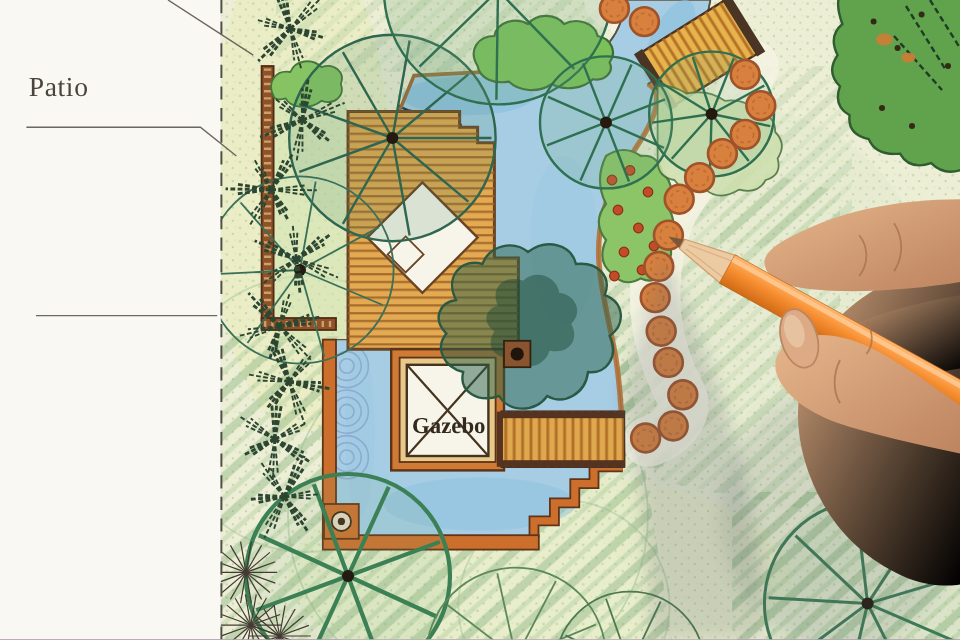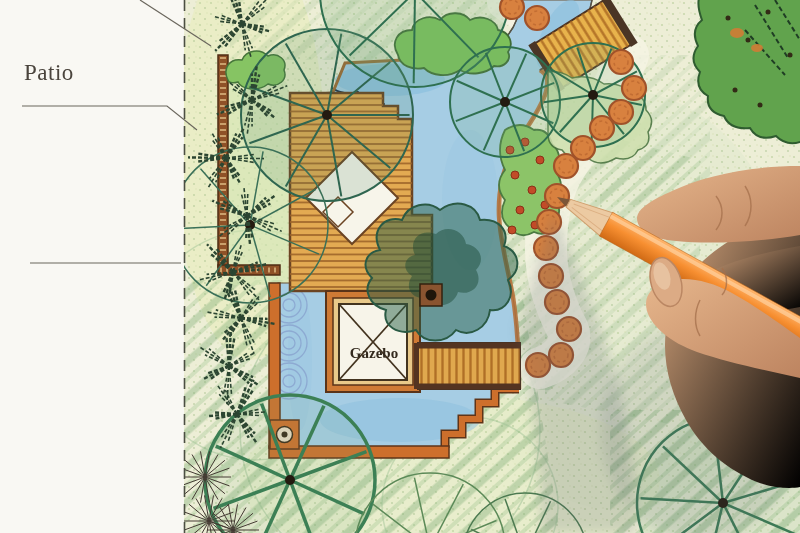--- a/index.html
+++ b/index.html
@@ -4,21 +4,21 @@
 <style>
   html,body{margin:0;padding:0;background:#888;}
   .stage{position:relative;width:800px;height:533px;overflow:hidden;
          background:#f0abfc;font-family:"Liberation Serif",serif;}
   .stage svg{position:absolute;left:0;top:0;}
   .plan-label{position:absolute;color:#4a443c;letter-spacing:.5px;
               font-family:"Liberation Serif",serif;}
   #lbl-patio{left:24px;top:60px;font-size:23px;}
   #lbl-fountain{left:28px;top:212px;font-size:22px;}
   #lbl-gazebo{left:338px;top:345px;width:72px;text-align:center;
-              font-size:15px;color:#33291d;font-weight:bold;letter-spacing:0;}
+              font-size:19px;color:#33291d;font-weight:bold;letter-spacing:0;}
 </style>
 </head>
 <body>
 
 <div class="stage">
 
 <svg width="800" height="533" viewBox="0 0 800 533">
   <defs>
     <pattern id="speck" width="11" height="11" patternUnits="userSpaceOnUse">
       <circle cx="2" cy="3" r="1.1" fill="#b6cc96" opacity="0.7"></circle>

